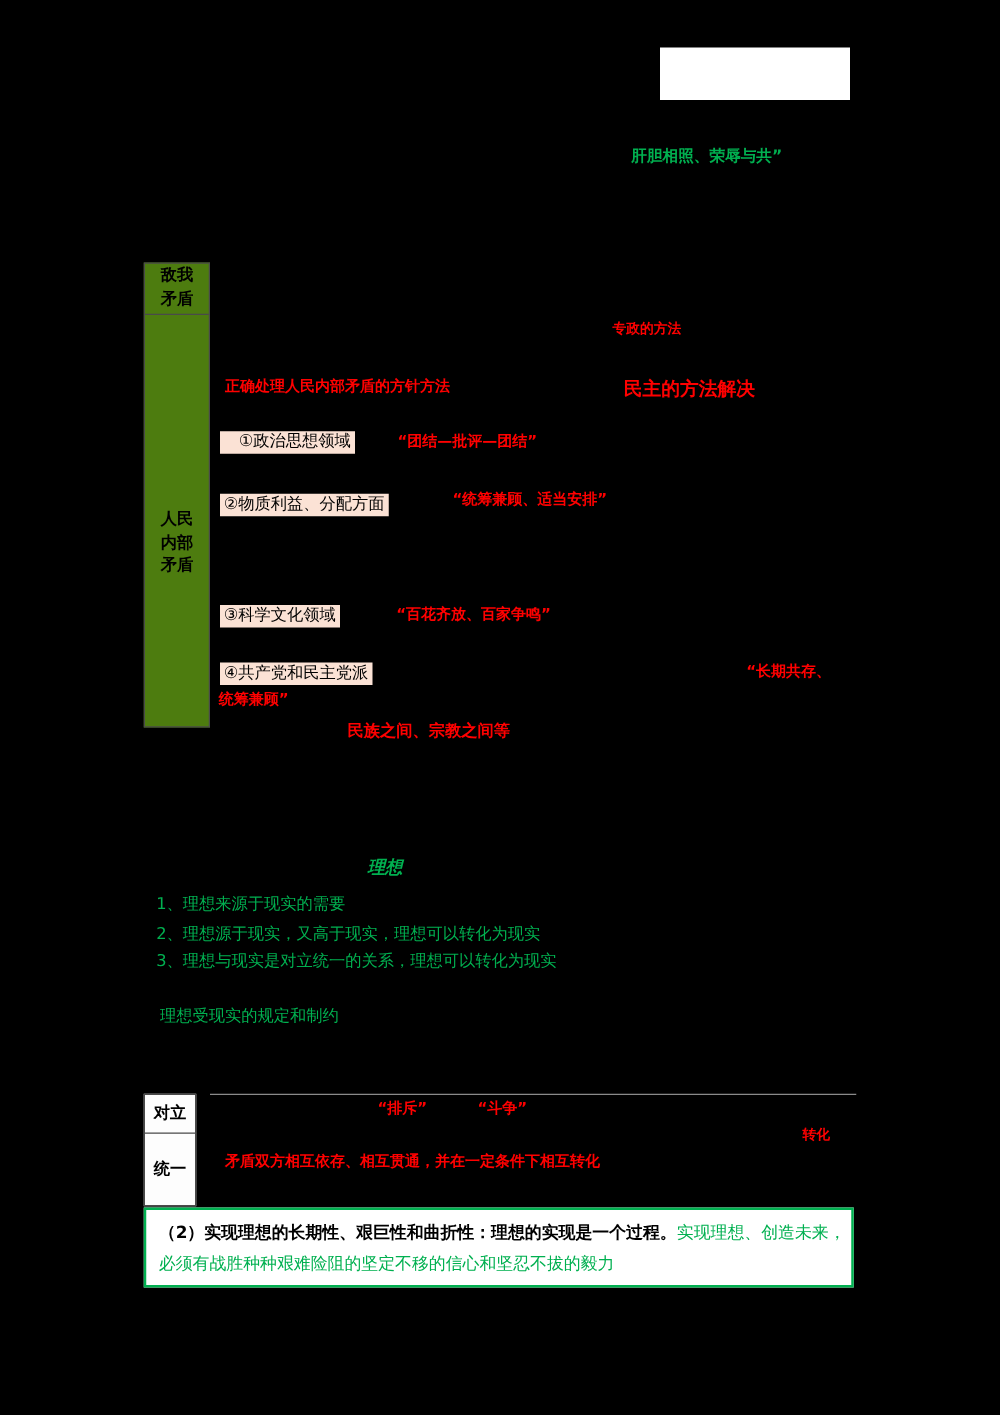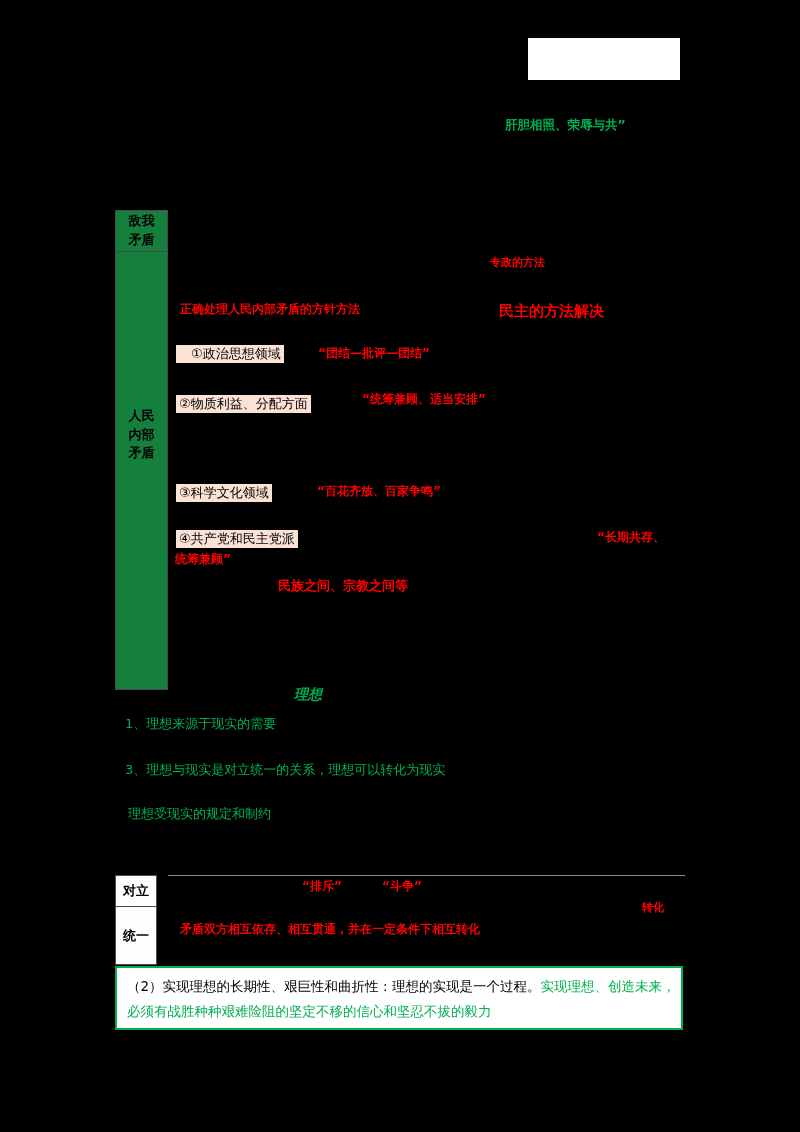--- a/index.html
+++ b/index.html
@@ -17,21 +17,21 @@
 </style>
 </head>
 <body>
 
 <div class="canvas">
 
   <div style="position:absolute;left:528px;top:38px;width:152px;height:42px;background:#ffffff;"></div>
 
   <div class="t green" style="left:505px;top:117px;font-size:12.5px;font-weight:bold;">肝胆相照、荣辱与共”</div>
 
-  <div class="box" style="left:115px;top:210px;width:53px;height:480px;background:#15803d;">
+  <div class="box" style="left:115px;top:210px;width:53px;height:372px;background:#4d7c0f;">
     <div class="cellcenter" style="height: 40px; border-bottom: 1px solid rgb(74, 74, 74); font-weight: bold; font-size: 13px; white-space: pre-line;">敌我
 矛盾</div>
     <div class="cellcenter" style="height: 366px; font-weight: bold; font-size: 13px; white-space: pre-line;">人民
 内部
 矛盾</div>
   </div>
 
   <div class="t red" style="left:490px;top:256px;font-size:11px;">专政的方法</div>
   <div class="t red" style="left:180px;top:302px;font-size:12px;">正确处理人民内部矛盾的方针方法</div>
   <div class="t red" style="left:455px;top:302px;font-size:15px;padding-left:44px;">民主的方法解决</div>
@@ -46,34 +46,35 @@
   <div class="t red" style="left:317px;top:484px;font-size:12px;">“百花齐放、百家争鸣”</div>
 
   <div class="t pinkbg" style="left:176px;top:530px;font-size:13px;">④共产党和民主党派</div>
   <div class="t red" style="left:597px;top:530px;font-size:12px;">“长期共存、</div>
   <div class="t red" style="left:175px;top:552px;font-size:12px;">统筹兼顾”</div>
 
   <div class="t red" style="left:278px;top:578px;font-size:13px;">民族之间、宗教之间等</div>
 
   <div class="t green" style="left:294px;top:686px;font-size:14px;font-weight:bold;font-style:italic;">理想</div>
   <div class="t green" style="left:125px;top:716px;font-size:13px;">1、理想来源于现实的需要</div>
+  <div class="t green" style="left:125px;top:740px;font-size:13px;">2、理想源于现实，又高于现实，理想可以转化为现实</div>
   <div class="t green" style="left:125px;top:762px;font-size:13px;">3、理想与现实是对立统一的关系，理想可以转化为现实</div>
   <div class="t green" style="left:128px;top:806px;font-size:13px;">理想受现实的规定和制约</div>
 
   <div class="rule" style="left:168px;top:875px;width:517px;"></div>
   <div class="box" style="left:115px;top:875px;width:42px;height:90px;background:#fdfdfd;">
     <div class="cellcenter" style="height: 30px; border-bottom: 1px solid rgb(74, 74, 74); font-weight: bold; font-size: 13px; white-space: pre-line;">对立</div>
     <div class="cellcenter" style="height: 58px; font-weight: bold; font-size: 13px; white-space: pre-line;">统一</div>
   </div>
 
   <div class="t red" style="left:302px;top:879px;font-size:12px;">“排斥”</div>
   <div class="t red" style="left:382px;top:879px;font-size:12px;">“斗争”</div>
   <div class="t red" style="left:642px;top:901px;font-size:11px;">转化</div>
   <div class="t red" style="left:180px;top:922px;font-size:12px;">矛盾双方相互依存、相互贯通，并在一定条件下相互转化</div>
 
   <div style="position:absolute;left:115px;top:966px;width:568px;height:64px;border:2px solid #00B050;background:#ffffff;box-sizing:border-box;padding:6px 10px;font-size:13.5px;line-height:25px;">
     <div style="white-space:nowrap;">
-      <span style="font-weight:normal;color:#000;">（2）实现理想的长期性、艰巨性和曲折性：理想的实现是一个过程。</span><span class="green">实现理想、创造未来，</span>
+      <span style="font-weight:bold;color:#000;">（2）实现理想的长期性、艰巨性和曲折性：理想的实现是一个过程。</span><span class="green">实现理想、创造未来，</span>
     </div>
     <div class="green" style="white-space:nowrap;">必须有战胜种种艰难险阻的坚定不移的信心和坚忍不拔的毅力</div>
   </div>
 
 </div>
 
 </body></html>

